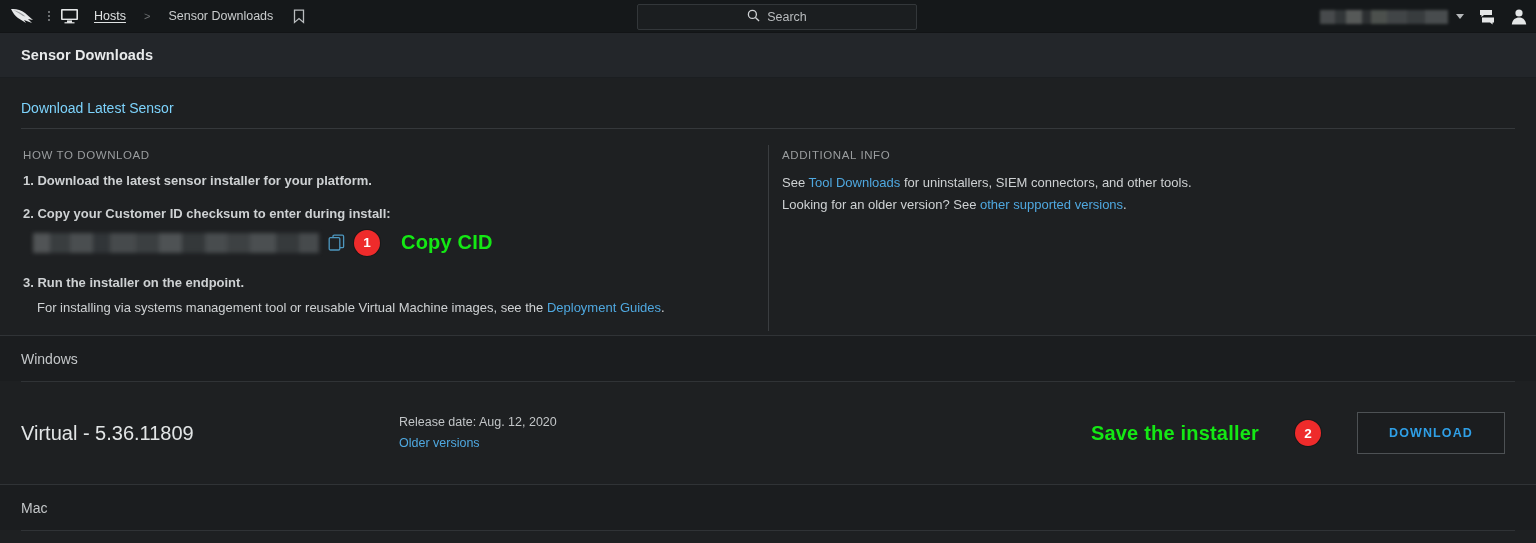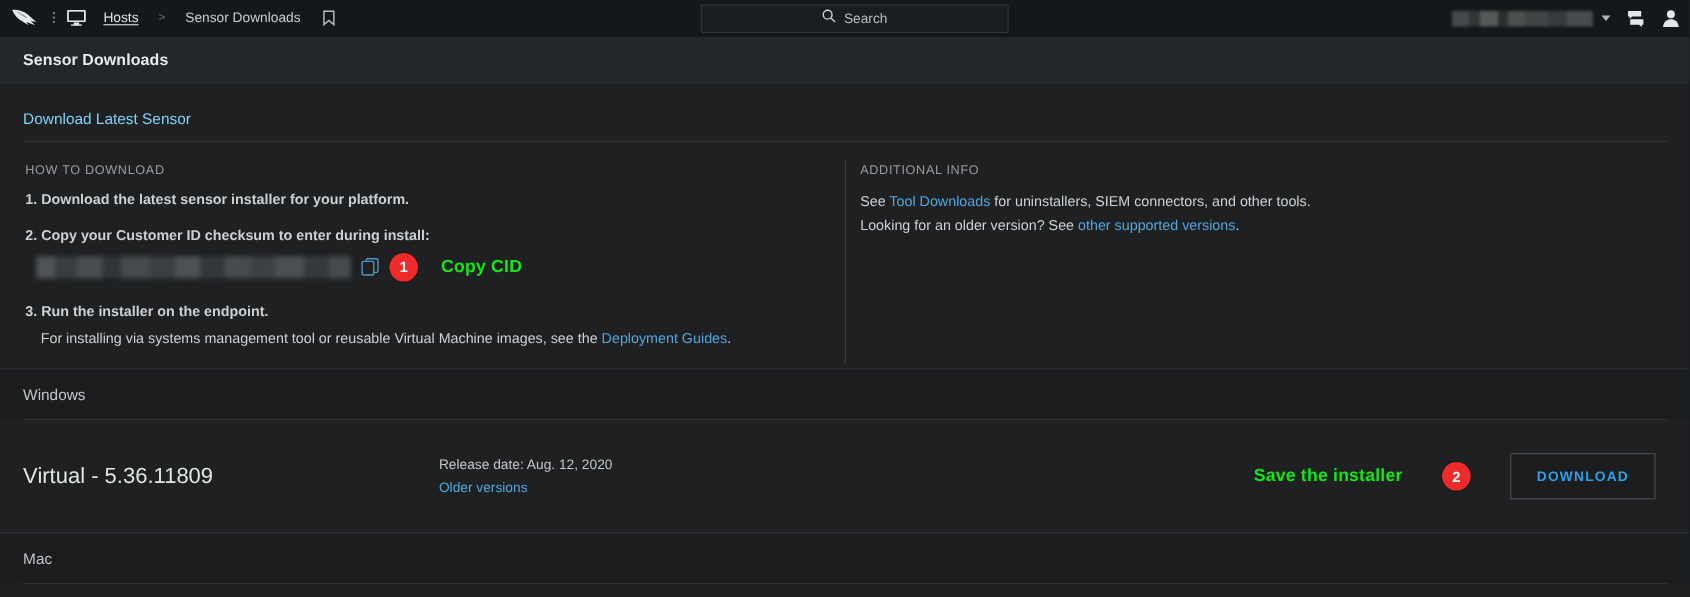--- a/index.html
+++ b/index.html
@@ -120,21 +120,21 @@
 
   .badge {
     width: 26px; height: 26px; border-radius: 50%;
     background: #ee2b2b;
     color: #ffffff; font-size: 13.5px; font-weight: bold;
     display: flex; align-items: center; justify-content: center;
     box-shadow: 0 0 0 1px rgba(0,0,0,.25);
     flex: none;
   }
   .annot {
-    color: #14e814; font-size: 16px; font-weight: bold;
+    color: #14e814; font-size: 20px; font-weight: bold;
     letter-spacing: .2px; white-space: nowrap;
   }
 
   
   .platband {
     background: #1b1d1f;
     border-top: 1px solid #303336;
     padding: 15px 21px 14px 21px;
   }
   .platband .plat-name { font-size: 14px; color: #c3c6c8; }
@@ -154,21 +154,21 @@
     background:
       linear-gradient(90deg,#5a5e60 0 5%,#3d4143 5% 11%,#4d5153 11% 17%,#343839 17% 23%,#505456 23% 31%,#3c4042 31% 38%,#55595b 38% 45%,#383c3e 45% 53%,#4b4f51 53% 61%,#414547 61% 69%,#53575a 69% 77%,#383c3d 77% 84%,#4a4e50 84% 92%,#3f4345 92% 100%);
     filter: blur(1.4px);
     opacity: .9;
   }
   .dl-zone {
     position: absolute; right: 31px; top: 0; bottom: 0;
     display: flex; align-items: center; gap: 36px;
   }
   .dl-btn {
-    width: 132px; height: 42px;
+    width: 148px; height: 42px;
     background: #1b1d1f;
     border: 1px solid #4d5154;
     border-radius: 0;
     display: flex; align-items: center; justify-content: center;
     cursor: pointer;
   }
   .dl-btn span { color: #2f9fe6; font-size: 12.5px; font-weight: bold; letter-spacing: 1.1px; }
 </style>
 </head>
 <body>

